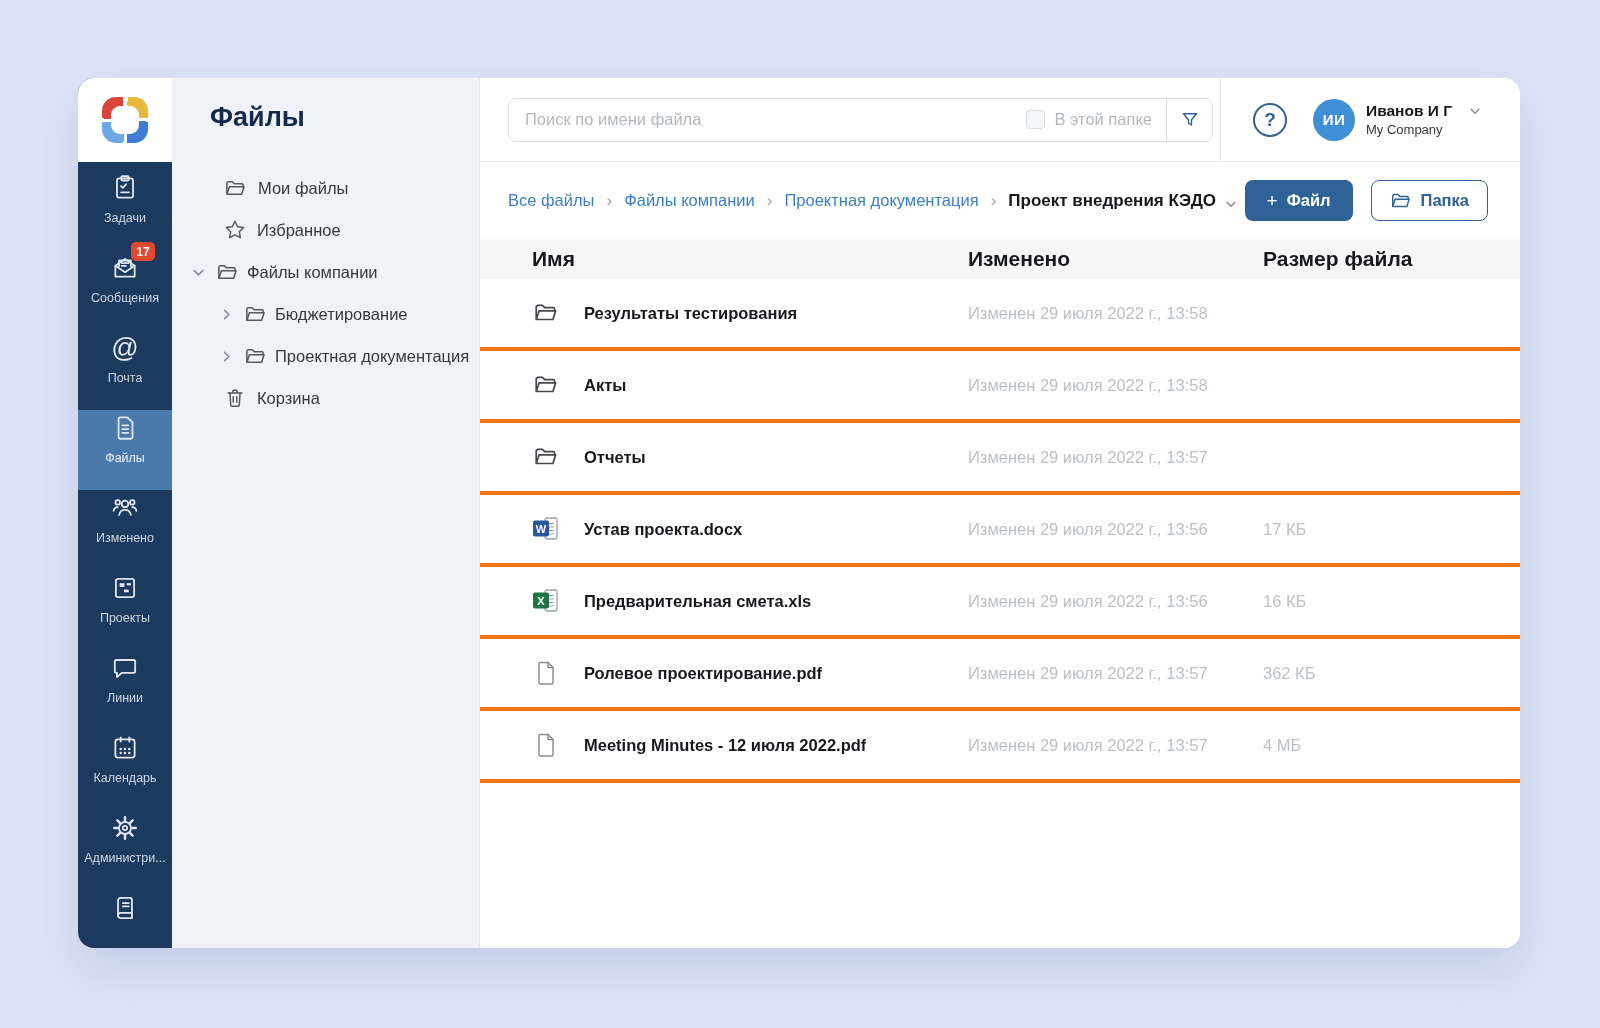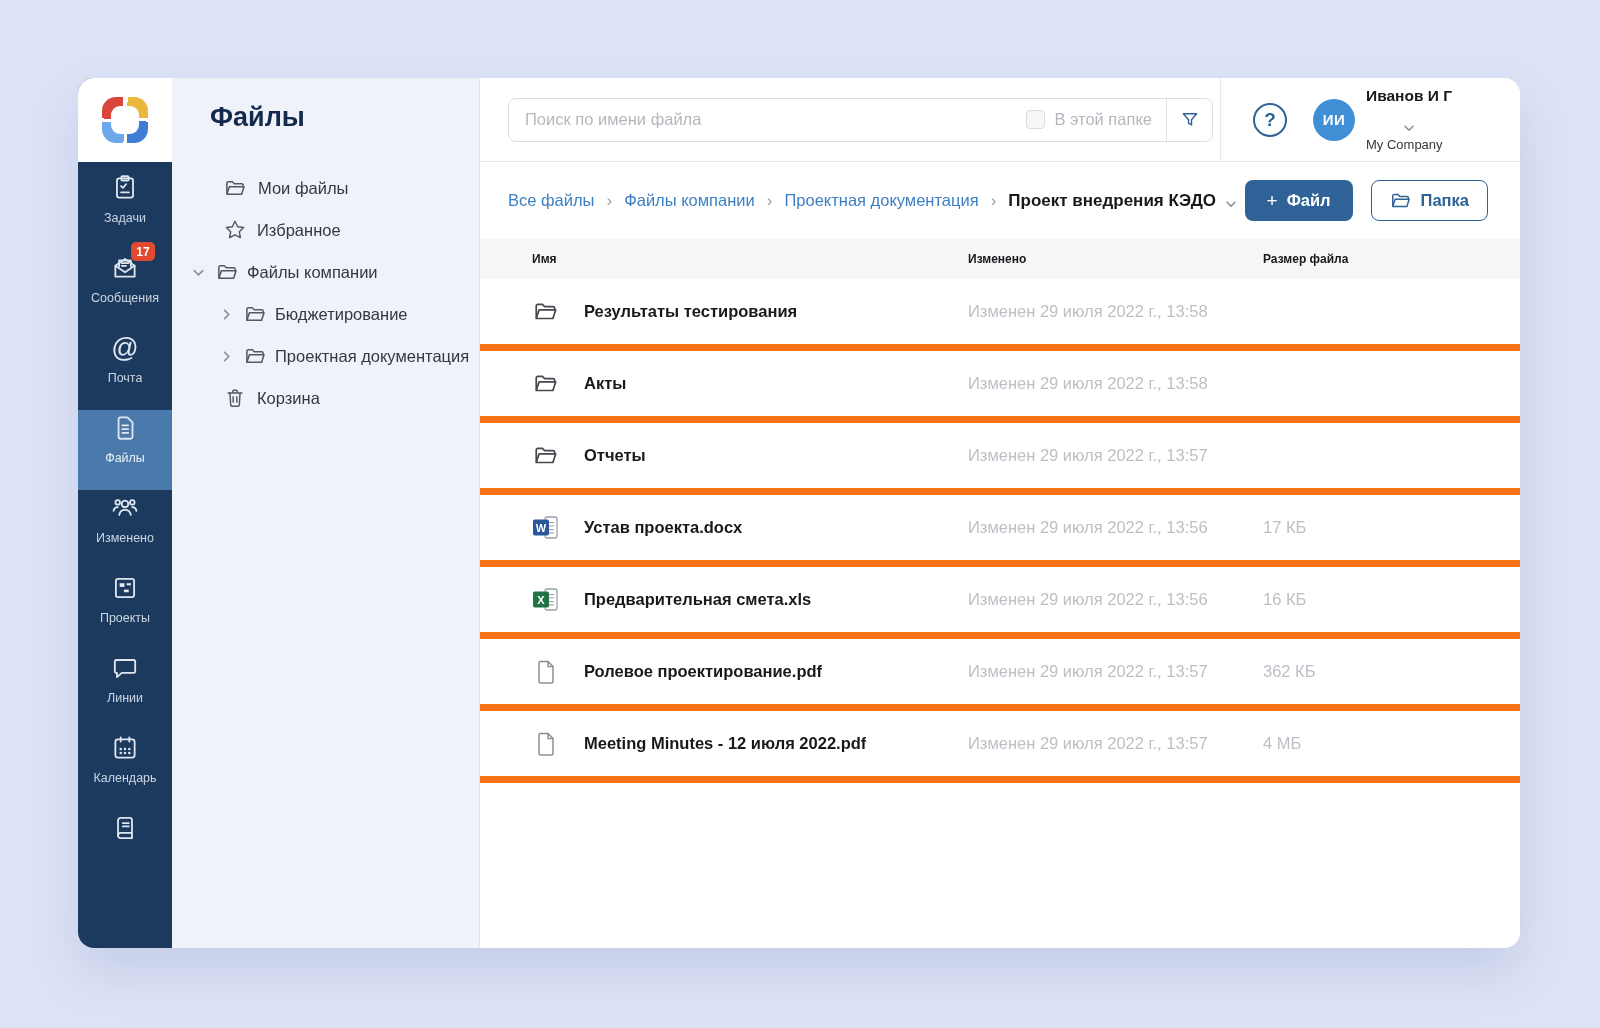--- a/index.html
+++ b/index.html
@@ -58,42 +58,42 @@
   .scope-wrap { display:flex; align-items:center; gap:9px; padding-right:14px; cursor:pointer; }
   .checkbox { width:19px; height:19px; border:1.5px solid #d8dbe0; border-radius:4px; background:#f6f7f9; }
   .scope-label { font-size:16.5px; color:#b3b8bf; white-space:nowrap; }
   .funnel-seg { width:46px; height:44px; border-left:1px solid #dcdee3; display:flex; align-items:center; justify-content:center; cursor:pointer; }
   .funnel-seg svg { stroke:#2f6397; fill:none; stroke-width:1.7; stroke-linejoin:round; }
   .topbar-right { width:300px; flex:0 0 300px; height:100%; border-left:1px solid #e8e9ec; display:flex; align-items:center; padding-left:32px; gap:26px; }
   .help-btn { width:34px; height:34px; border-radius:50%; border:2px solid #2f6397; color:#2f6397; font-size:19px; font-weight:bold; display:flex; align-items:center; justify-content:center; cursor:pointer; background:#fff; }
   .user-chip { display:flex; align-items:center; gap:11px; cursor:pointer; }
   .avatar { width:42px; height:42px; border-radius:50%; background:#3e8fd4; color:#fff; font-size:15px; font-weight:bold; display:flex; align-items:center; justify-content:center; letter-spacing:.5px; }
   .user-meta { display:flex; flex-direction:column; gap:2px; }
-  .user-name-row { display:flex; align-items:center; gap:16px;flex-direction:column; }
+  .user-name-row { display:flex; align-items:center; gap:16px; }
   .user-name { font-size:15.5px; font-weight:bold; color:#17191c; }
   .user-company { font-size:13px; color:#35383d; }
   .chev-svg { stroke:#8b9098; fill:none; stroke-width:1.8; stroke-linecap:round; stroke-linejoin:round; }
   
   .toolbar { height:77px; flex:0 0 77px; display:flex; align-items:center; padding:0 32px 0 28px; }
   .breadcrumb { display:flex; align-items:center; gap:12px; flex:1; min-width:0; }
   .crumb-link { color:#3d7fc4; font-size:16.5px; cursor:pointer; white-space:nowrap; }
   .crumb-sep { color:#9aa0a8; font-size:17px; }
   .crumb-current-wrap { display:flex; align-items:flex-end; gap:8px; cursor:pointer; }
   .crumb-current { color:#17191c; font-size:17px; font-weight:bold; white-space:nowrap; }
   .actions { display:flex; align-items:center; gap:18px; }
   .btn { height:41px; border-radius:8px; display:flex; align-items:center; justify-content:center; gap:9px; font-size:16.5px; cursor:pointer; font-family:"Liberation Sans",sans-serif; }
   .btn-primary { background:#2f6397; color:#fff; border:none; padding:0 22px; min-width:84px; font-weight:bold; }
   .btn-primary .plus { font-size:19px; font-weight:400; line-height:1; }
   .btn-outline { background:#fff; color:#2f6397; border:1.5px solid #2f6397; padding:0 18px; font-weight:bold; }
   .btn-outline svg { stroke:#2f6397; fill:none; stroke-width:1.6; stroke-linecap:round; stroke-linejoin:round; }
   
   .table-header { height:40px; flex:0 0 40px; background:#f6f6f7; display:grid; grid-template-columns:1fr 295px 225px; align-items:center; padding:0 32px 0 52px; }
-  .th { font-size:12px; font-weight:bold; color:#17191c; }
+  .th { font-size:21px; font-weight:bold; color:#17191c; }
   .rows { flex:1; overflow:hidden; }
-  .file-row { height:72px; display:grid; grid-template-columns:1fr 295px 225px; align-items:center; padding:0 32px 0 52px; border-bottom:7px solid #f97316; cursor:pointer; }
+  .file-row { height:72px; display:grid; grid-template-columns:1fr 295px 225px; align-items:center; padding:0 32px 0 52px; border-bottom:4px solid #f97316; cursor:pointer; }
   .cell-name { display:flex; align-items:center; gap:24px; min-width:0; }
   .row-icon { width:28px; height:26px; display:flex; align-items:center; justify-content:center; flex:0 0 28px; }
   .row-icon svg.folder { stroke:#45484e; fill:none; stroke-width:1.6; stroke-linecap:round; stroke-linejoin:round; }
   .row-icon svg.page { stroke:#8a8f96; fill:#fff; stroke-width:1.5; stroke-linecap:round; stroke-linejoin:round; }
   .file-name { font-size:16.5px; font-weight:bold; color:#17191c; white-space:nowrap; overflow:hidden; text-overflow:ellipsis; }
   .cell-modified, .cell-size { font-size:16.5px; color:#bcc0c6; white-space:nowrap; }
 </style>
 </head>
 <body>
 
@@ -191,20 +191,32 @@
               <circle cx="14" cy="15" r="1.2" fill="#dfe6ef" stroke="none"></circle>
               <circle cx="18" cy="15" r="1.2" fill="#dfe6ef" stroke="none"></circle>
               <circle cx="10" cy="18.7" r="1.2" fill="#dfe6ef" stroke="none"></circle>
               <circle cx="14" cy="18.7" r="1.2" fill="#dfe6ef" stroke="none"></circle>
               <circle cx="18" cy="18.7" r="1.2" fill="#dfe6ef" stroke="none"></circle>
             </svg>
         </span>
         <span class="nav-label">Календарь</span>
       </div>
 
+      <div class="nav-item">
+        <span class="nv-icon">
+          <svg width="30" height="30" viewBox="0 0 28 28">
+              <circle cx="14" cy="14" r="5.6"></circle>
+              <circle cx="14" cy="14" r="2"></circle>
+              <g stroke-width="2.3">
+                <path d="M20.8 14H24M7.2 14H4M14 7.2V4M14 20.8V24M18.8 9.2l2.3-2.3M9.2 18.8l-2.3 2.3M18.8 18.8l2.3 2.3M9.2 9.2L6.9 6.9"></path>
+              </g>
+            </svg>
+        </span>
+        <span class="nav-label">Администри...</span>
+      </div>
 
       <div class="nav-item">
         <span class="nv-icon">
           <svg width="30" height="30" viewBox="0 0 28 28">
               <path d="M7.5 7A2.5 2.5 0 0 1 10 4.5h8.5A2 2 0 0 1 20.5 6.5v17H10A2.5 2.5 0 0 1 7.5 21z"></path>
               <path d="M7.5 21A2.5 2.5 0 0 1 10 18.5h10.5"></path>
               <path d="M12 9.5h5.5M12 12.5h5.5"></path>
             </svg>
         </span>
       </div>

